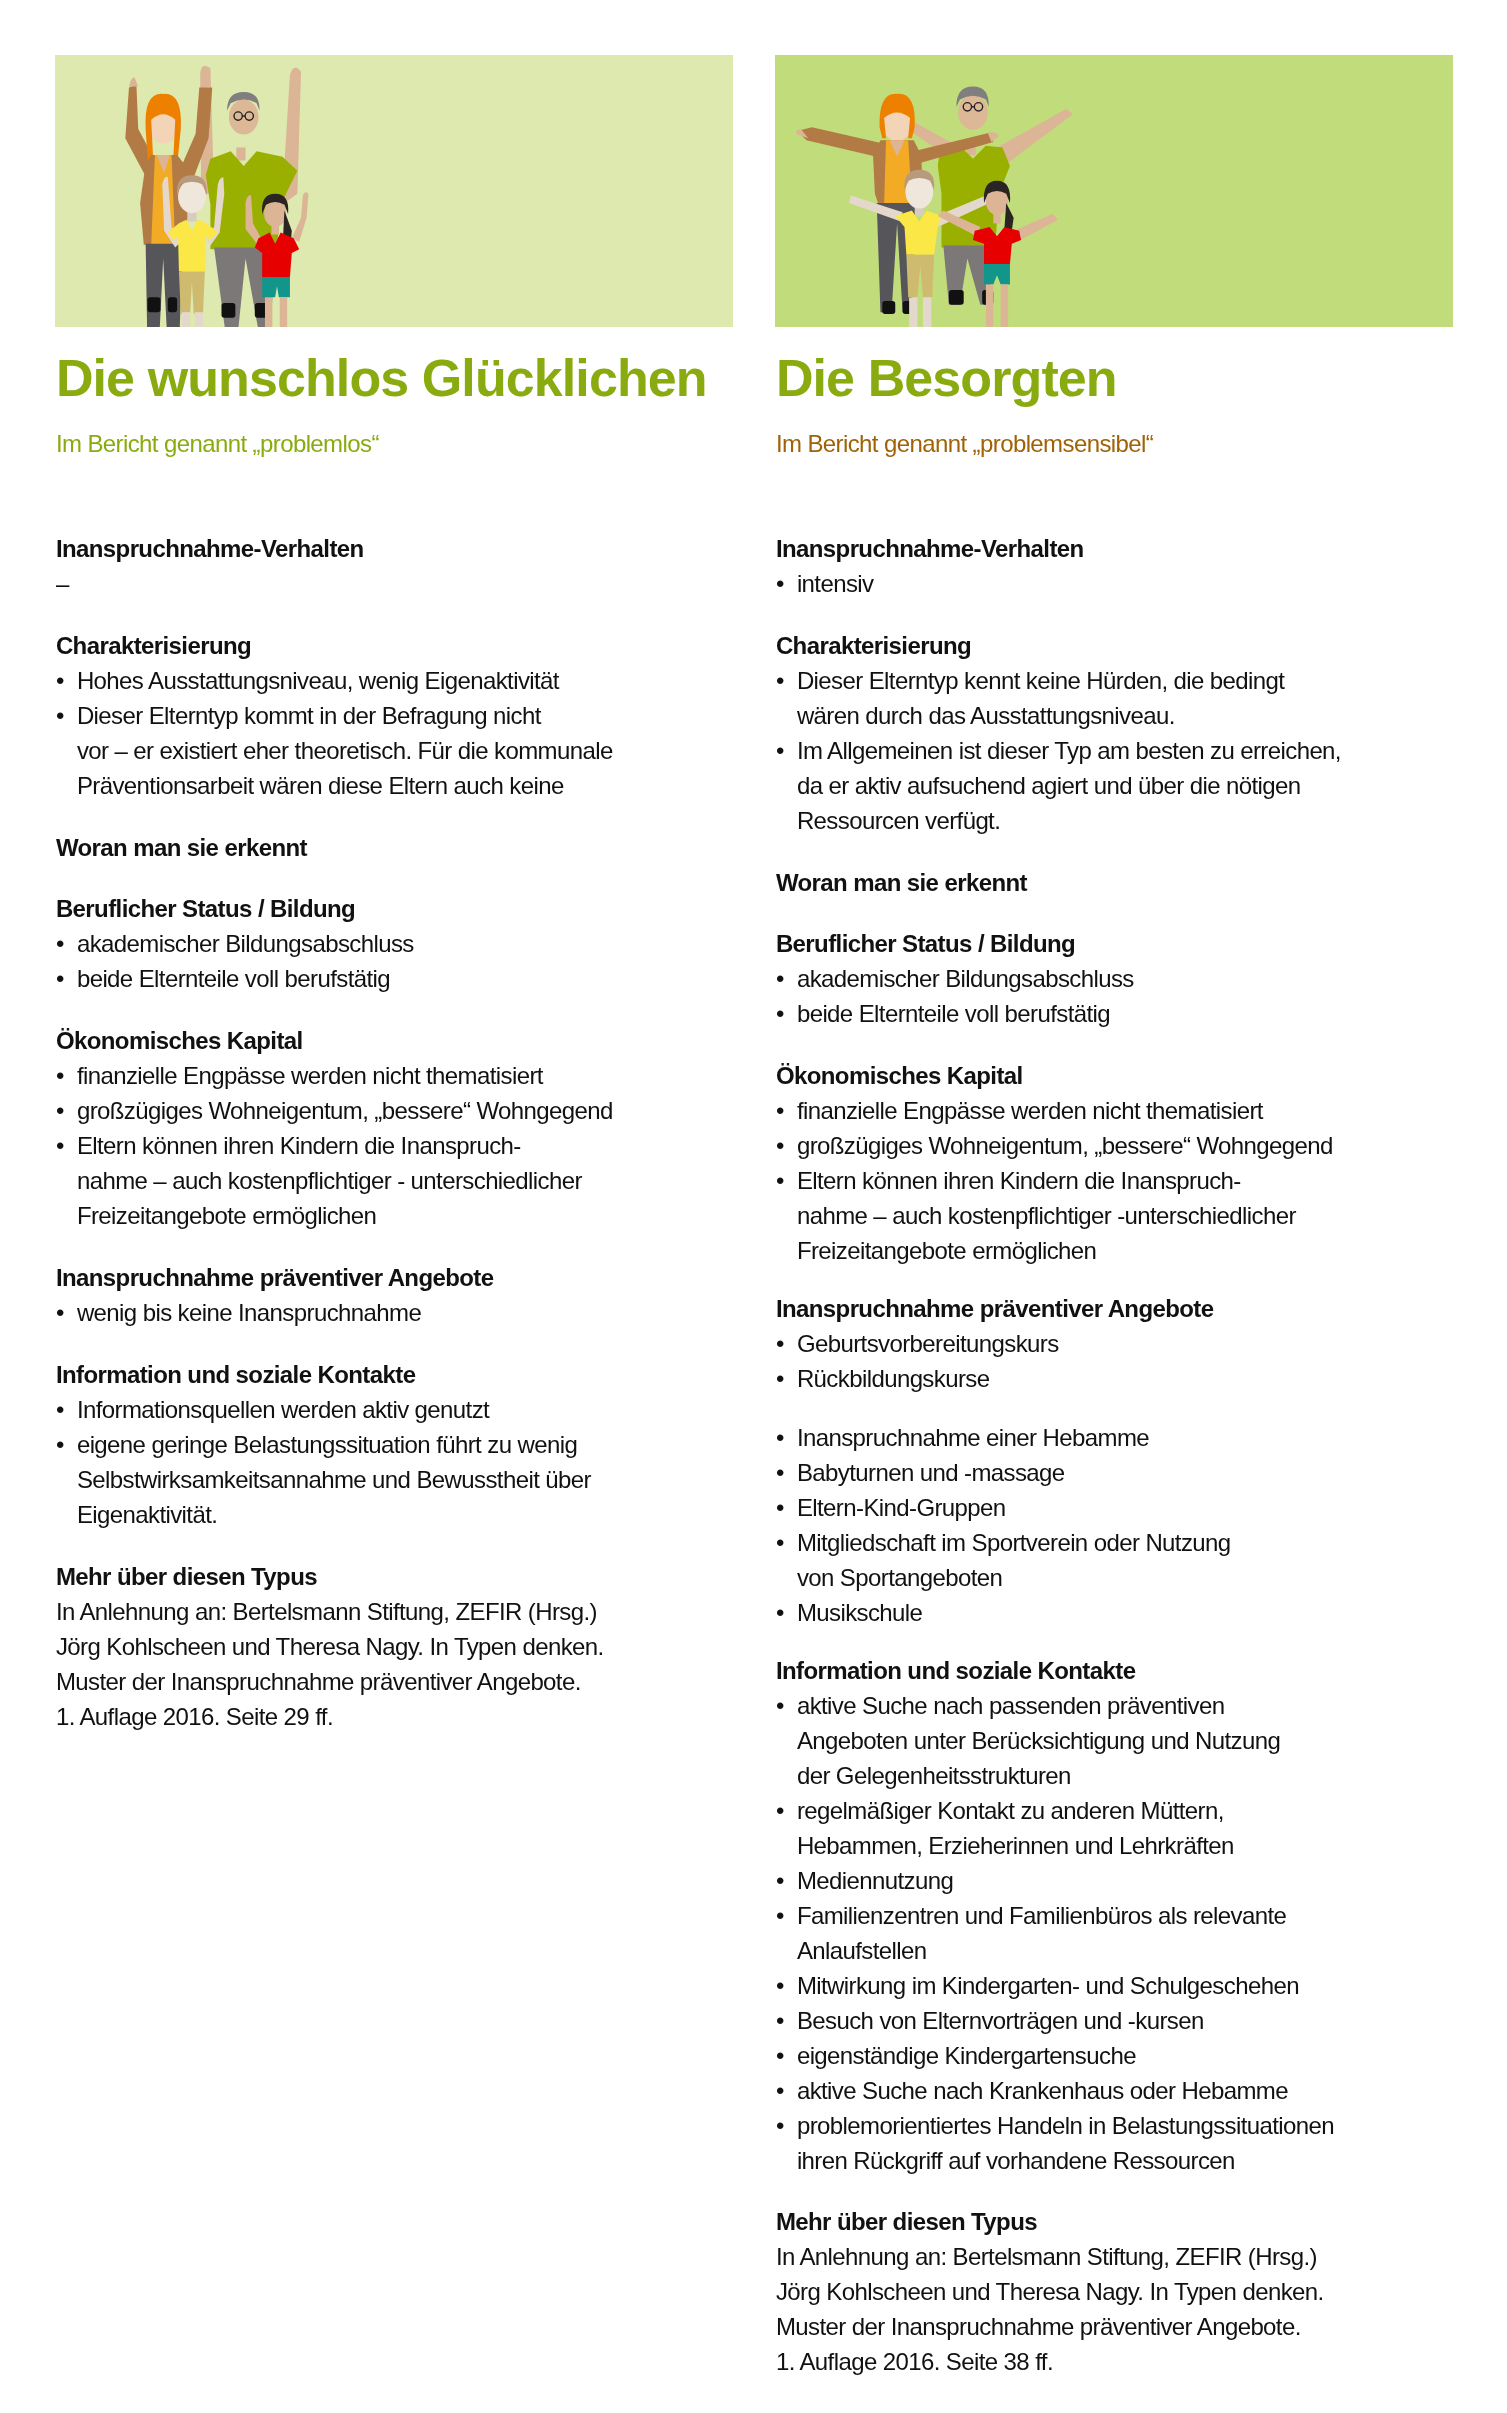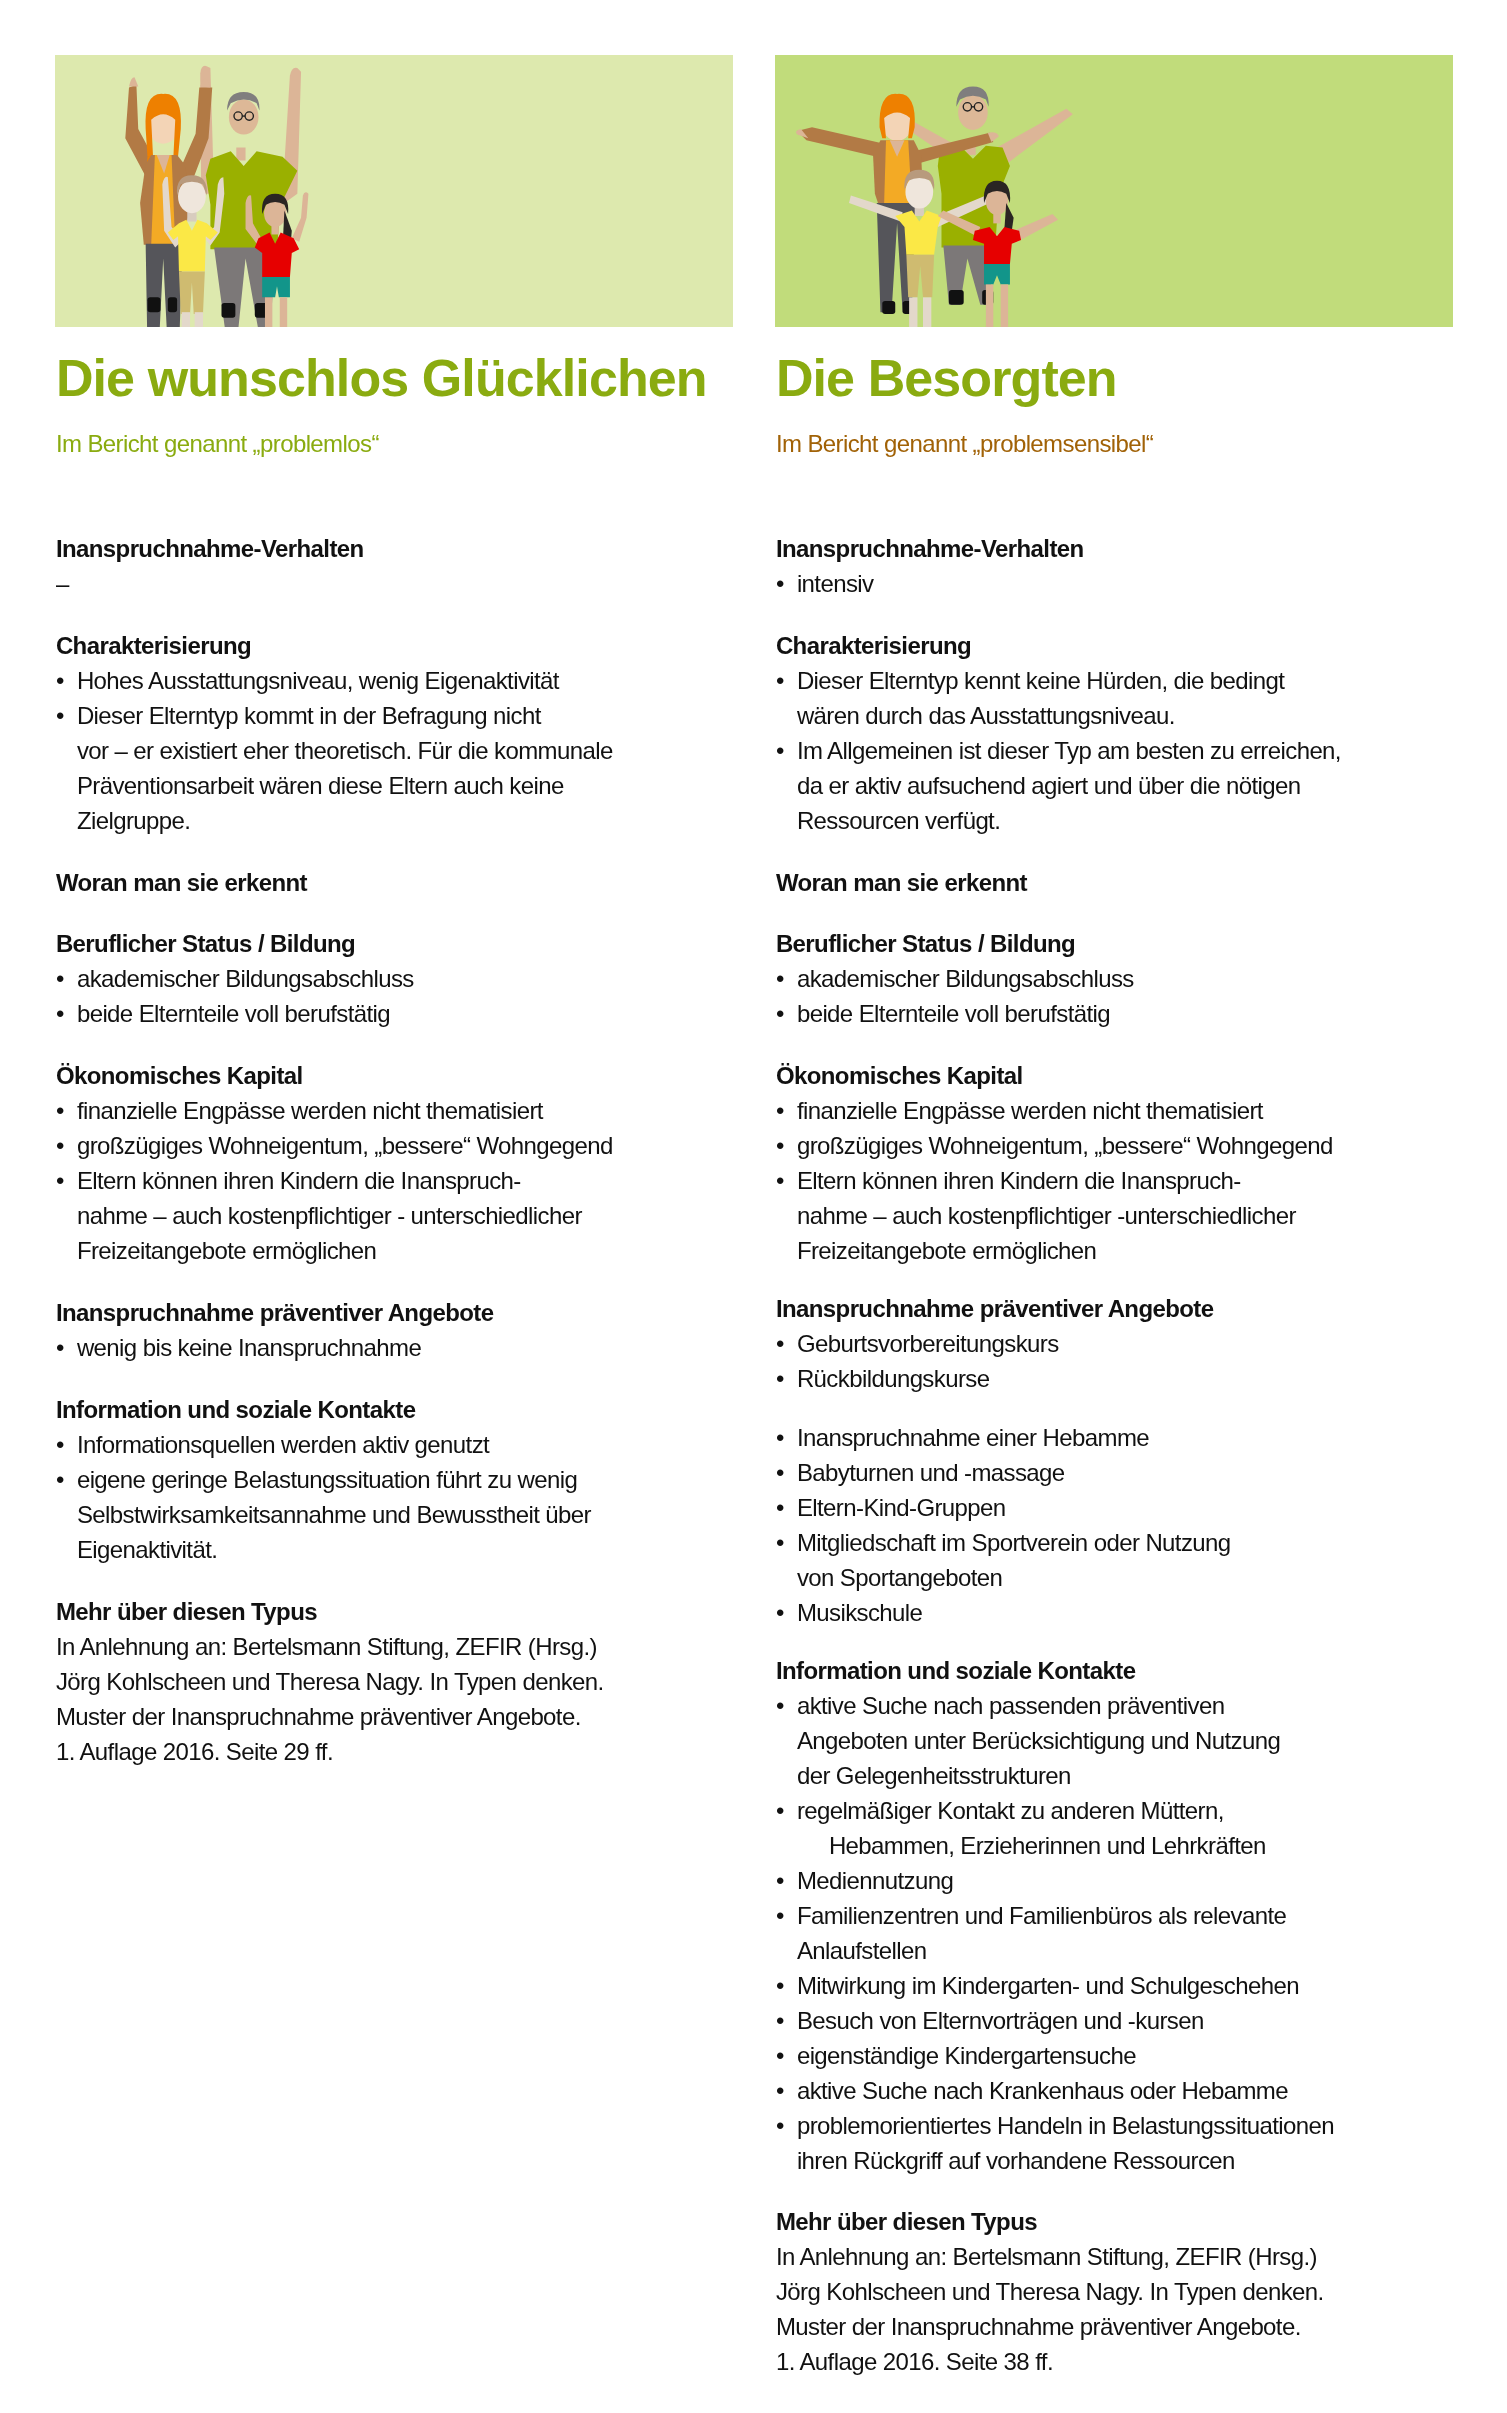--- a/index.html
+++ b/index.html
@@ -111,21 +111,20 @@
       <ul class="bl">
           <li>
             <span class="bullet">•</span>
             <span style="display: block; white-space: nowrap;">Hohes Ausstattungsniveau, wenig Eigenaktivität</span>
           </li>
           <li>
             <span class="bullet">•</span>
             <span style="display: block; white-space: nowrap;">Dieser Elterntyp kommt in der Befragung nicht</span>
             <span style="display: block; white-space: nowrap;">vor – er existiert eher theoretisch. Für die kommunale</span>
             <span style="display: block; white-space: nowrap;">Präventionsarbeit wären diese Eltern auch keine</span>
-            <span style="display: block; white-space: nowrap;">Zielgruppe.</span>
           </li>
         </ul>
     </div>
     <div class="section">
       <h2 class="sec-h">Woran man sie erkennt</h2>
     </div>
     <div class="section" style="margin-top:-0.9px">
       <h2 class="sec-h">Beruflicher Status / Bildung</h2>
       <ul class="bl">
         <li><span class="bullet">•</span><span>akademischer Bildungsabschluss</span></li>
@@ -329,21 +328,21 @@
       <ul class="bl">
           <li>
             <span class="bullet">•</span>
             <span style="display: block; white-space: nowrap;">aktive Suche nach passenden präventiven</span>
             <span style="display: block; white-space: nowrap;">Angeboten unter Berücksichtigung und Nutzung</span>
             <span style="display: block; white-space: nowrap;">der Gelegenheitsstrukturen</span>
           </li>
           <li>
             <span class="bullet">•</span>
             <span style="display: block; white-space: nowrap;">regelmäßiger Kontakt zu anderen Müttern,</span>
-            <span style="display: block; white-space: nowrap; margin-left: 32px;">Hebammen, Erzieherinnen und Lehrkräften</span>
+            <span style="display: block; white-space: nowrap;">Hebammen, Erzieherinnen und Lehrkräften</span>
           </li>
           <li>
             <span class="bullet">•</span>
             <span style="display: block; white-space: nowrap;">Mediennutzung</span>
           </li>
           <li>
             <span class="bullet">•</span>
             <span style="display: block; white-space: nowrap;">Familienzentren und Familienbüros als relevante</span>
             <span style="display: block; white-space: nowrap;">Anlaufstellen</span>
           </li>

